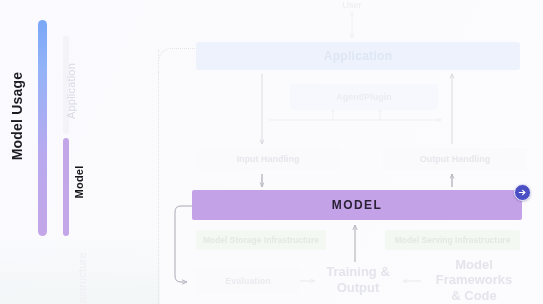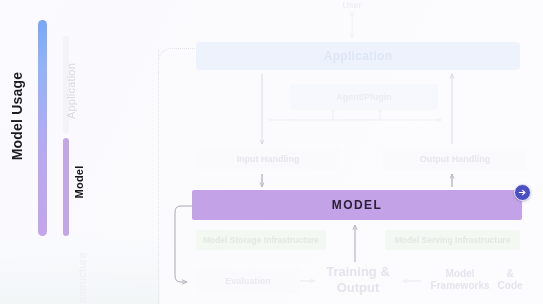--- a/index.html
+++ b/index.html
@@ -253,24 +253,24 @@
     font-size: 13px;
     font-weight: 700;
     color: #e4e4ec;
     flex-direction: column;
   }
   .node-frameworks {
     left: 424px;
     top: 264px;
     width: 100px;
     height: 32px;
-    font-size: 10px;
+    font-size: 13px;
     font-weight: 700;
     color: #e4e4ec;
-    flex-direction: row;
+    flex-direction: column;
   }
 
   
   .conn {
     position: absolute;
     pointer-events: none;
   }
   .arrow-badge {
     position: absolute;
     left: 514px;

